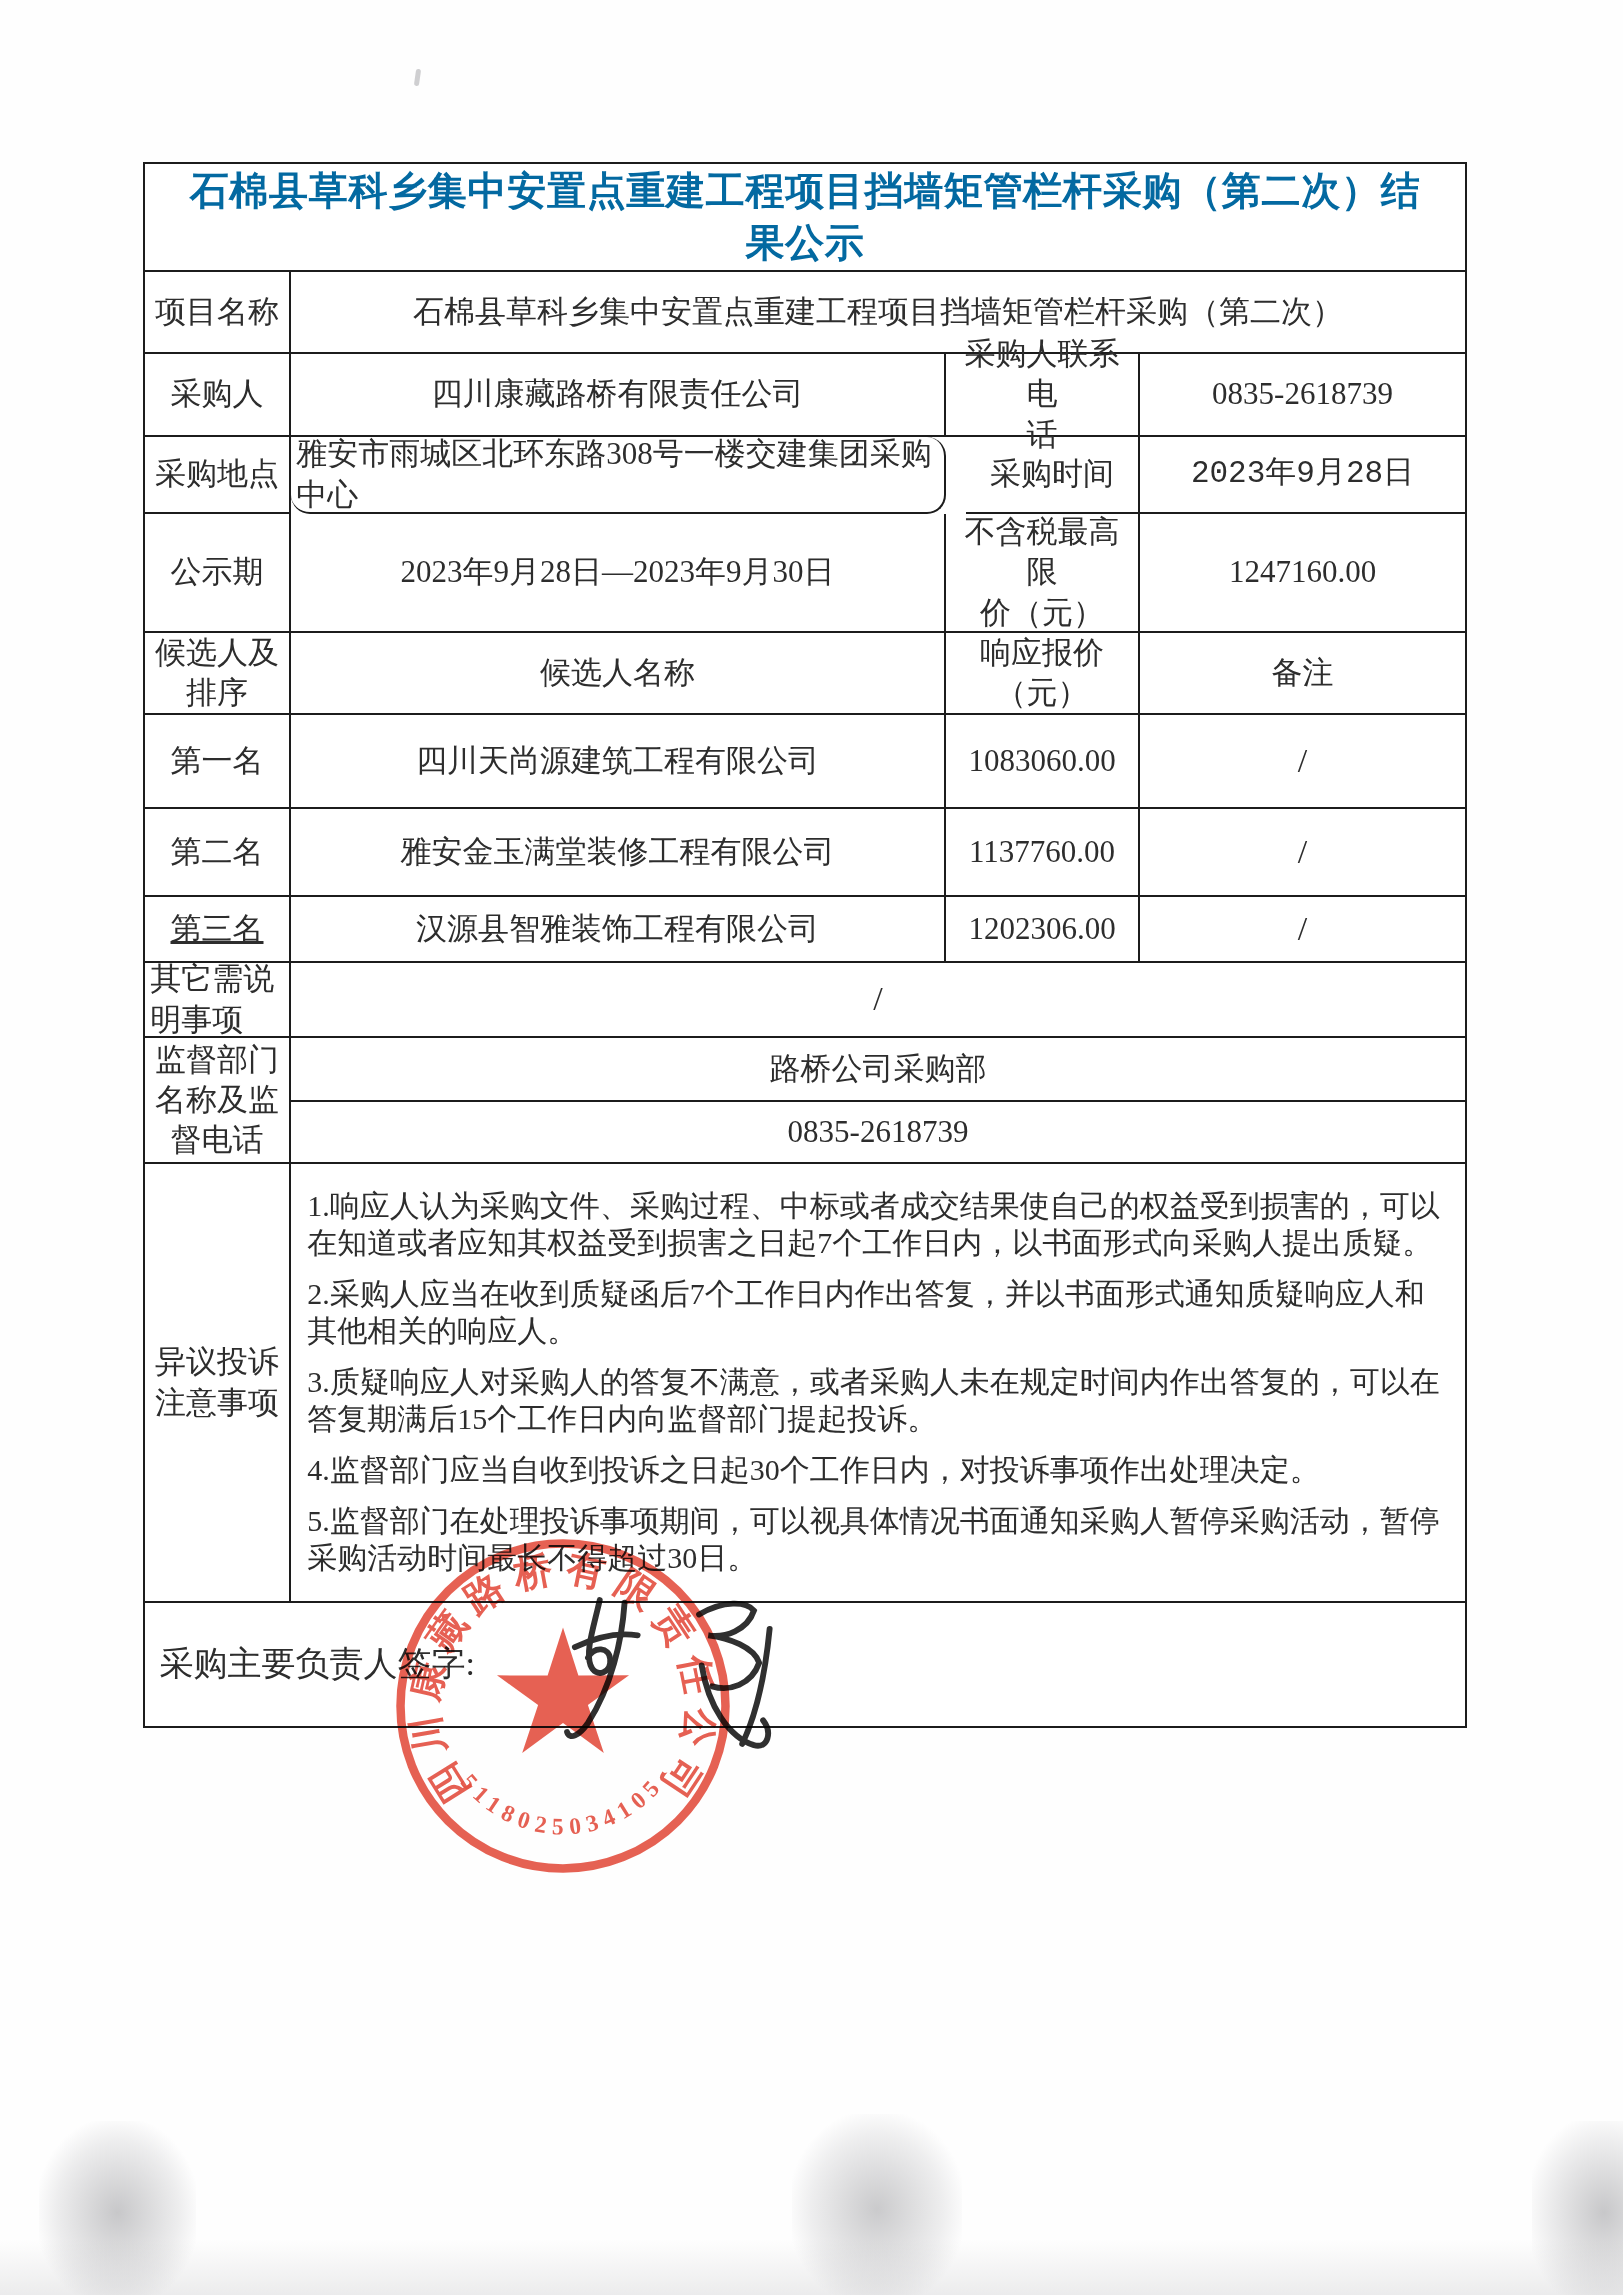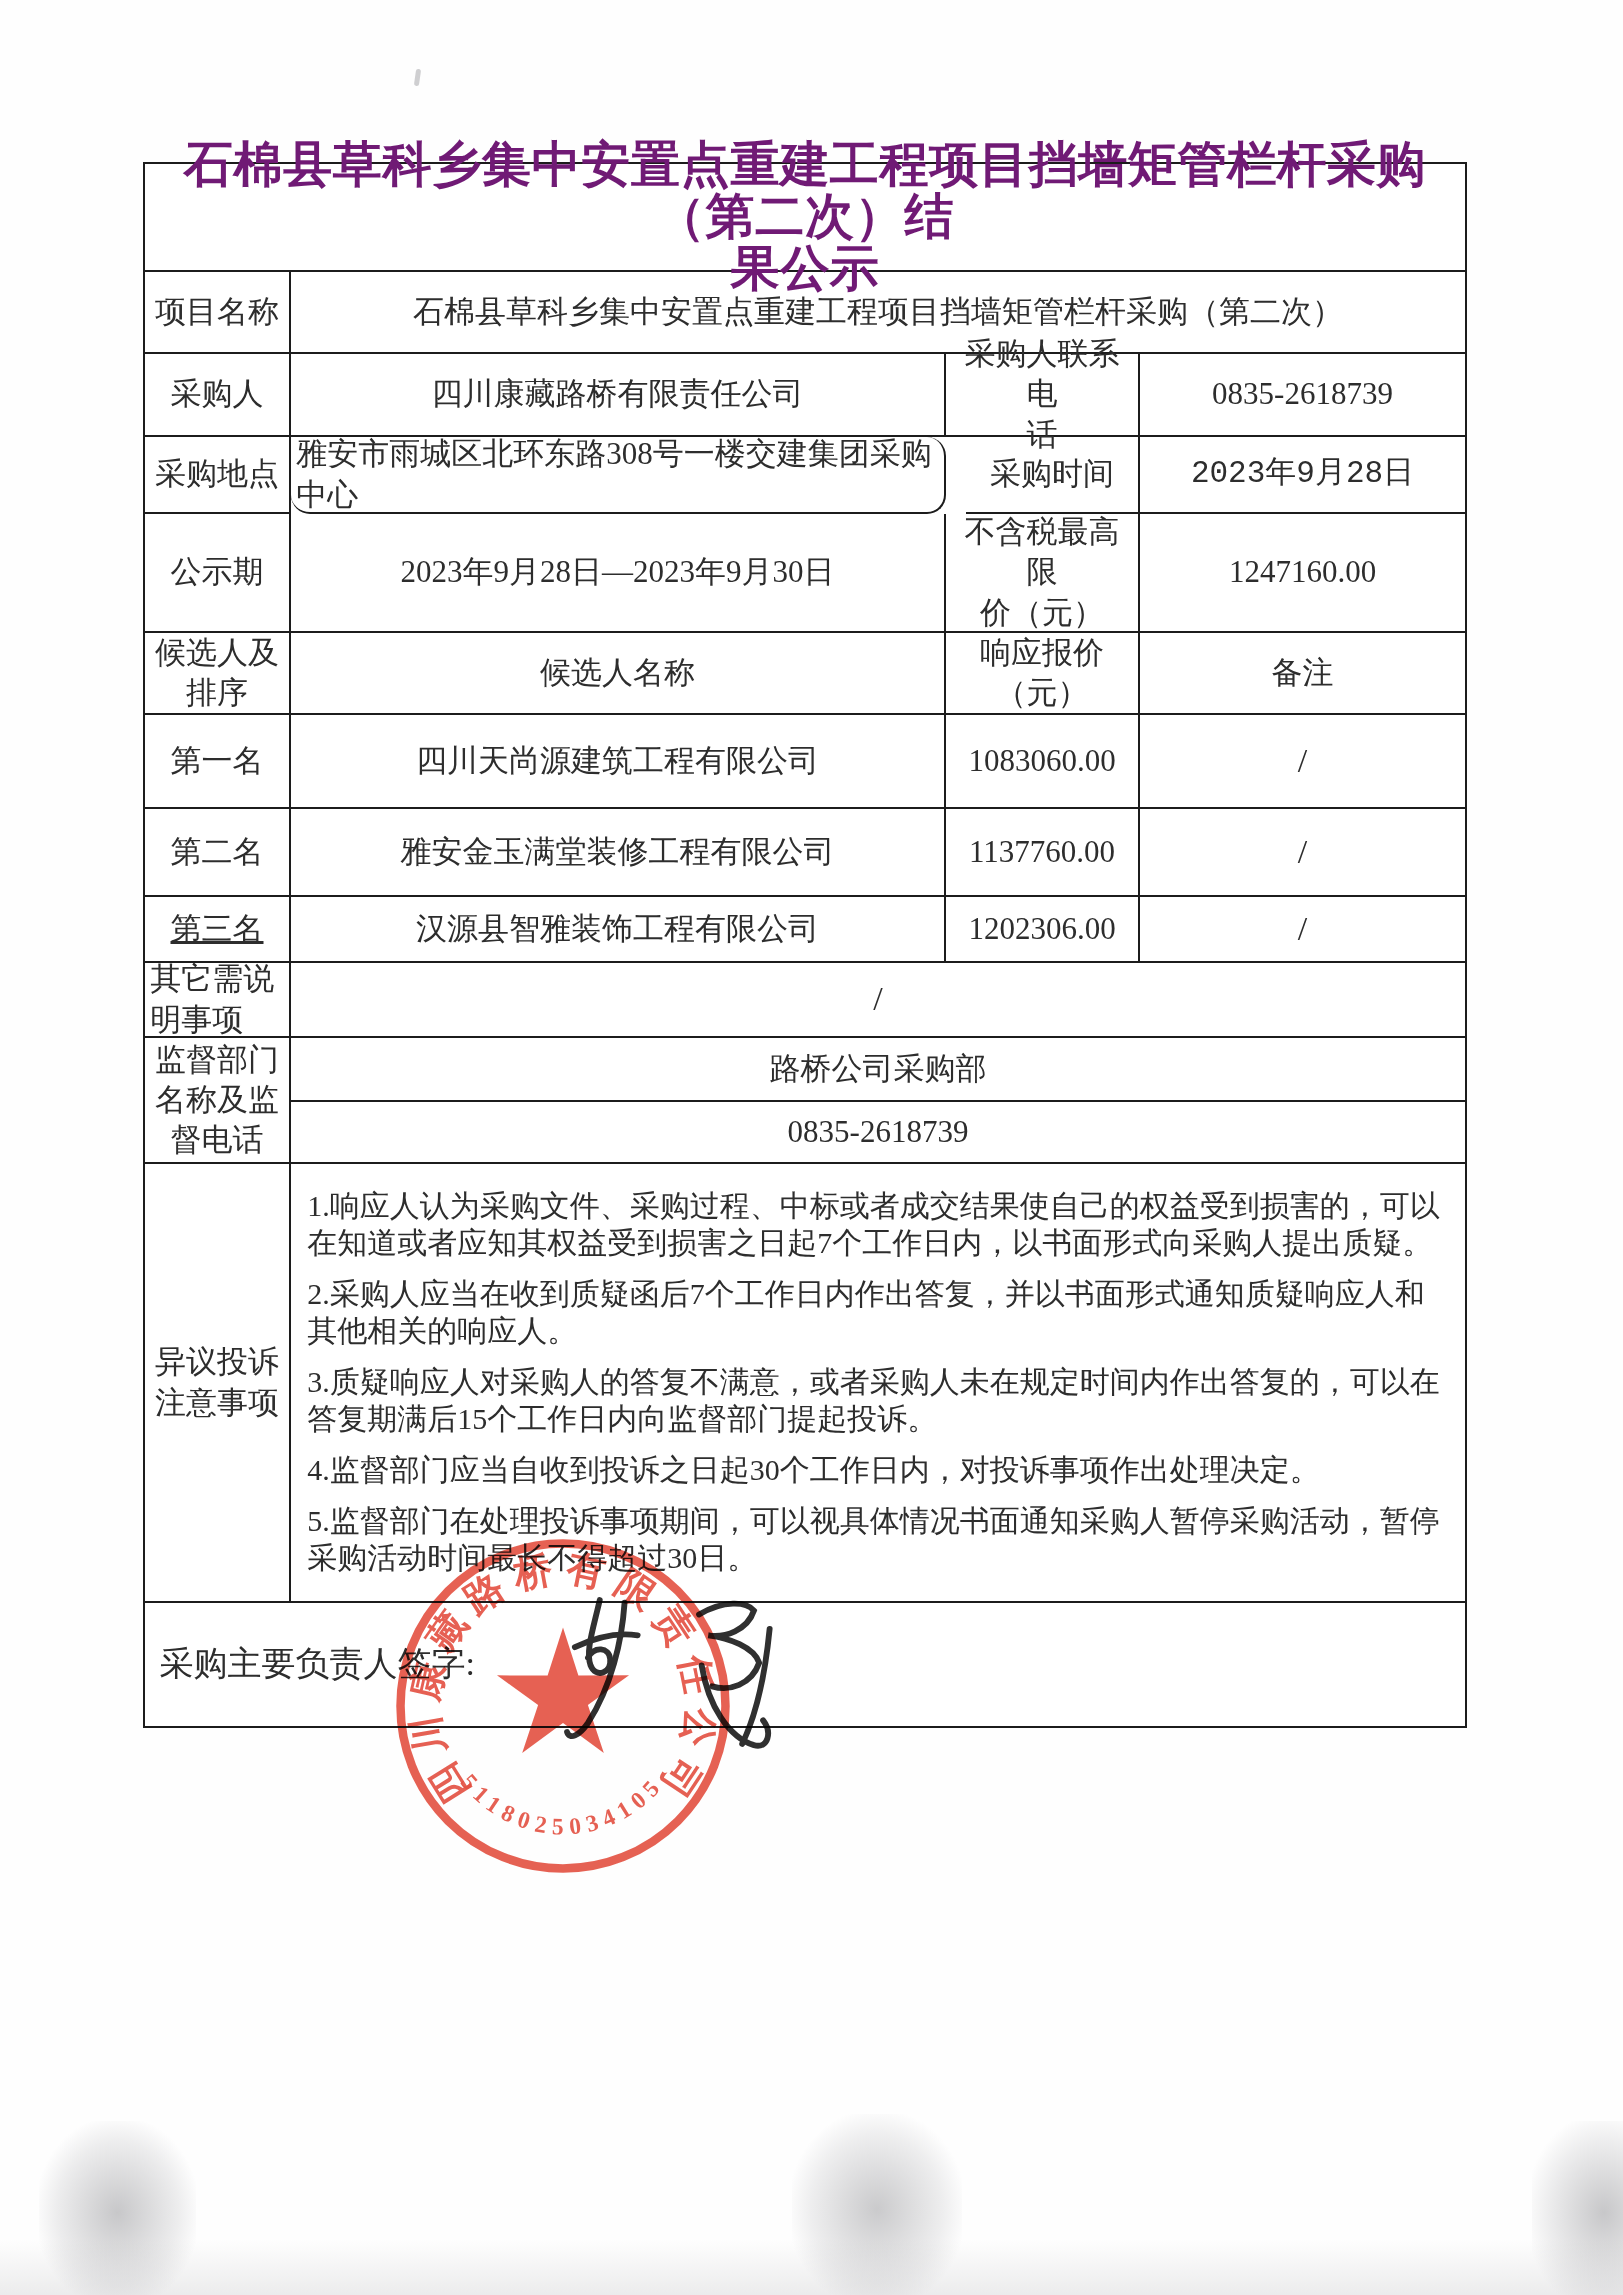--- a/index.html
+++ b/index.html
@@ -30,22 +30,22 @@
     font-size:31px;line-height:1.3;
     box-sizing:border-box;
     min-width:0;
   }
   .nr{border-right:none;}
   .nb{border-bottom:none;}
   .title-cell{
     grid-column:1 / 5;
     font-family:"DejaVu Sans","Liberation Sans",sans-serif;
     font-weight:700;
-    font-size:49px;line-height:52px;
-    color:#701a75;
+    font-size:39px;line-height:52px;
+    color:#0369a1;
     letter-spacing:0.7px;
   }
   .left-align{justify-content:flex-start;text-align:left;padding-left:5.2px;}
   .obj-cell{
     flex-direction:column;align-items:stretch;justify-content:flex-start;
     text-align:left;
     padding:15.7px 13px 0 9.2px;
     font-size:30px;line-height:37px;
   }
   .obj-cell .obj-item{margin:7px;}

